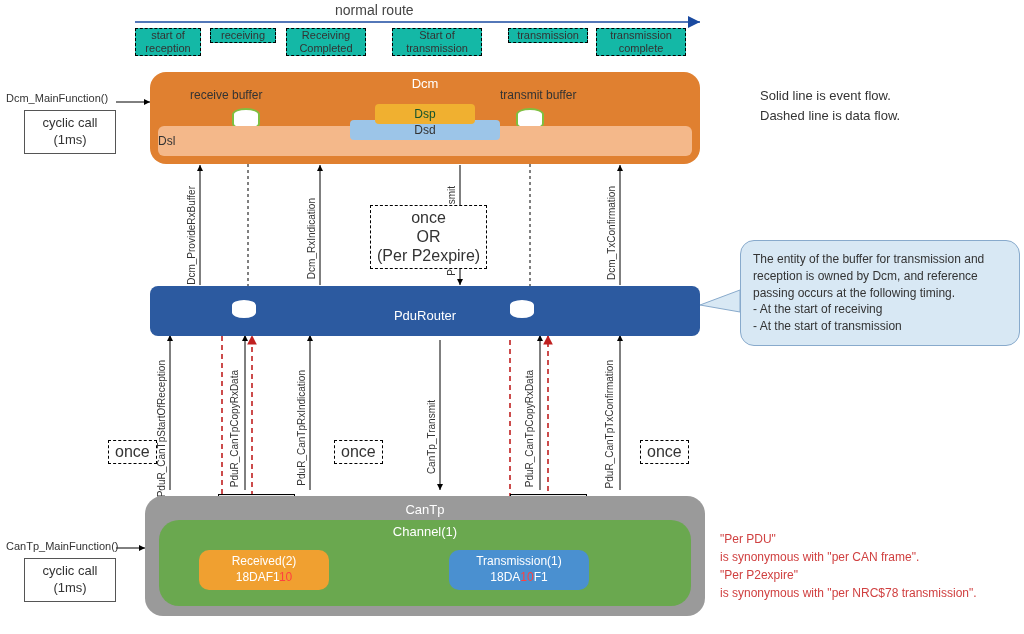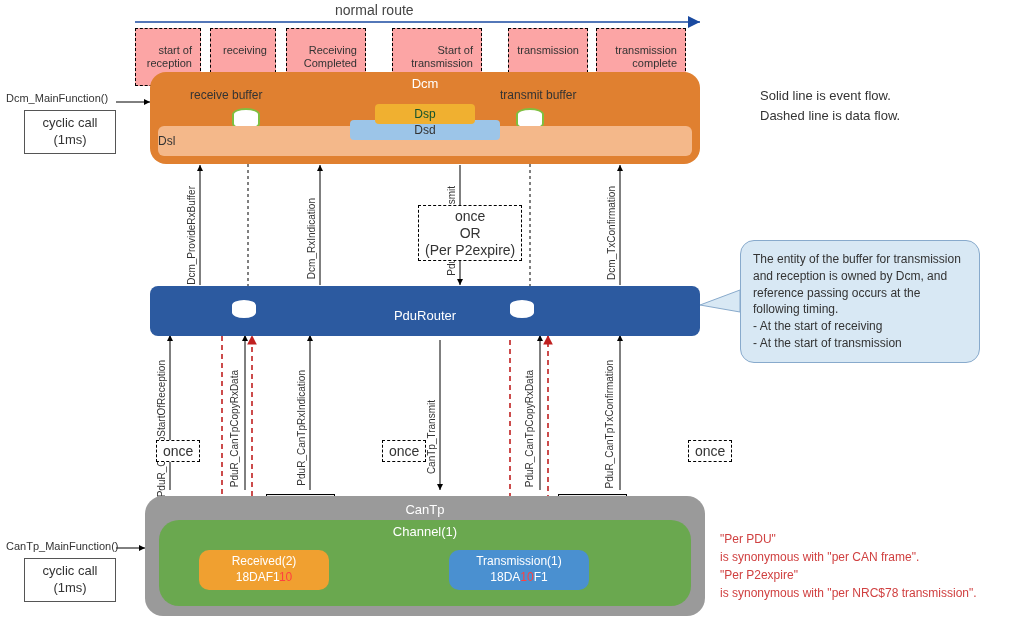--- a/index.html
+++ b/index.html
@@ -11,25 +11,25 @@
     font-family: "Segoe UI", Arial, sans-serif;
     font-size: 12px;
     color: #333;
     position: relative;
   }
   .abs { position: absolute; }
 
   
   .phase {
     border: 1px dashed #000;
-    padding: 15px 8px;
+    padding: 0 8px;
     font-size: 11px;
-    text-align: right;
+    text-align: center;
     line-height: 1.2;
-    background: #fca5a5;
+    background: #14b8a6;
   }
 
   
   .dcm-layer {
     background: #e08030;
     border-radius: 16px;
     color: #fff;
   }
   .dsl-strip {
     position: absolute;
@@ -142,22 +142,21 @@
     writing-mode: vertical-rl;
     transform: rotate(180deg);
     white-space: nowrap;
   }
 
   .tag {
     position: absolute;
     border: 1px dashed #000;
     background: #fff;
     padding: 2px 6px;
-    font-size: 14px;
-    margin-left: 48px;
+    font-size: 16px;
   }
   .perpdu {
     border-style: solid;
     background: #e8e8e8;
   }
 
   .balloon {
     position: absolute;
     background: #d8e8f4;
     border: 1px solid #88aacc;
@@ -285,21 +284,21 @@
 <div class="tag" style="left:370px; top:205px; white-space:pre-line; text-align:center; line-height:1.2">once
 OR
 (Per P2expire)</div>
 
 <div class="abs pdur-layer" style="left:150px; top:286px; width:550px; height:50px">
   <span>PduRouter</span>
   <div class="cyl cyl-sm" style="left:82px; top:14px"></div>
   <div class="cyl cyl-sm" style="left:360px; top:14px"></div>
 </div>
 
-<div class="balloon" style="left:740px; top:240px; width:240px; white-space:pre-line">The entity of the buffer for transmission and reception is owned by Dcm, and reference passing occurs at the following timing.
+<div class="balloon" style="left:740px; top:240px; width:280px; white-space:pre-line">The entity of the buffer for transmission and reception is owned by Dcm, and reference passing occurs at the following timing.
 - At the start of receiving
 - At the start of transmission</div>
 
 <div class="vlabel" style="left:156px; top:360px">PduR_CanTpStartOfReception</div>
 <div class="vlabel" style="left:229px; top:370px">PduR_CanTpCopyRxData</div>
 <div class="vlabel" style="left:296px; top:370px">PduR_CanTpRxIndication</div>
 <div class="vlabel" style="left:426px; top:400px">CanTp_Transmit</div>
 <div class="vlabel" style="left:524px; top:370px">PduR_CanTpCopyRxData</div>
 <div class="vlabel" style="left:604px; top:360px">PduR_CanTpTxConfirmation</div>
 

